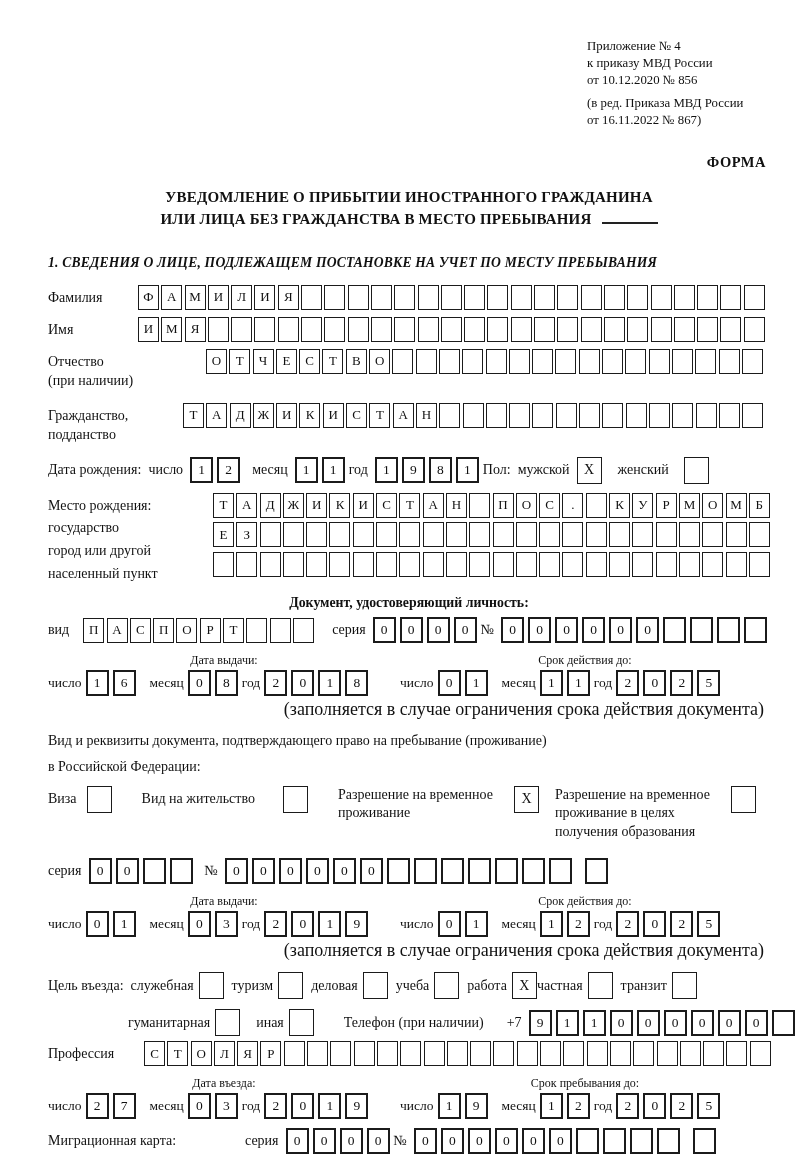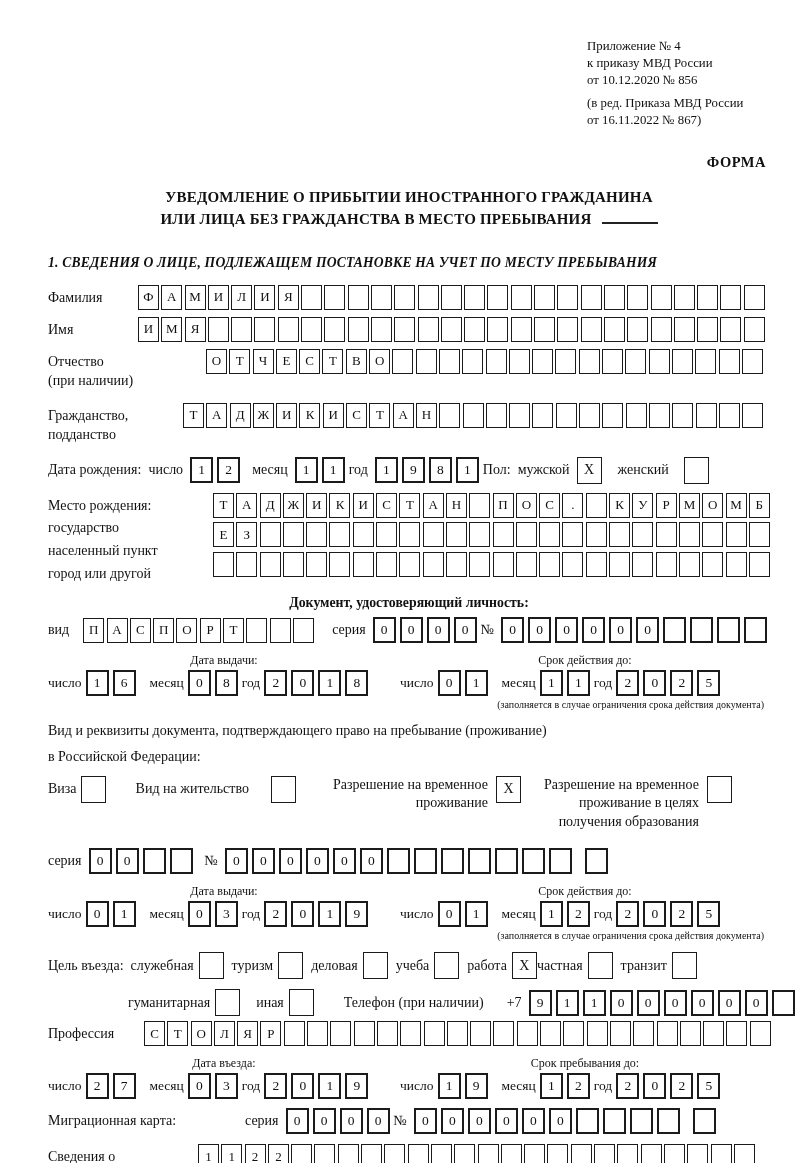--- a/index.html
+++ b/index.html
@@ -43,27 +43,27 @@
   .doc-heading { text-align:center; font-weight:bold; font-size:13.8px; margin-top:10px; }
 
   .dates-row { display:flex; margin-top:10px; }
   .date-half { display:flex; flex-direction:column; }
   .date-half.left { width:352px; }
   .date-half.right { flex:1; }
   .date-heading { text-align:center; font-size:12px; margin-bottom:2px; }
   .date-fields { display:flex; align-items:center; }
   .date-fields .dlabel { margin-right:4px; font-size:13.5px; white-space:nowrap; }
   .date-fields .sep { width:10px; flex:0 0 auto; }
-  .note-right { text-align:right; font-size:10px; margin-top:3px; padding-right:6px; }
+  .note-right { text-align:right; font-size:18px; margin-top:3px; padding-right:6px; }
 
   .para { margin-top:10px; line-height:1.55; }
   .opt-row { display:flex; align-items:flex-start; margin-top:8px; }
-  .opt { display:flex; align-items:flex-start; }
+  .opt { display:flex; align-items:flex-start;gap:6px; }
   .opt .olabel { line-height:1.35; }
-  .opt .olabel.c { text-align:right; }
+  .opt .olabel.c { text-align:left; }
   .opt .checkbox { margin-left:8px; }
   .opt-mid { padding-top:4px; }
 
   .purpose-item { display:flex; align-items:center; }
   .purpose-item .olabel { margin-right:5px; white-space:nowrap; }
 
   .bp-row { display:flex; margin-top:9px; }
   .bp-labels { flex:0 0 165px; line-height:1.62; padding-top:2px; }
   .rep-labels { flex:0 0 150px; line-height:1.62; padding-top:2px; }
 </style>
@@ -245,22 +245,22 @@
   <span class="gap-m"></span>
   <span class="lbl">женский</span>
   <span class="gap-s"></span>
   <span class="checkbox"></span>
 </div>
 
 <div class="bp-row">
   <div class="bp-labels">
     <div>Место рождения:</div>
     <div>государство</div>
+    <div>город или другой</div>
     <div>населенный пункт</div>
-    <div>город или другой</div>
   </div>
   <div class="cellrows">
     <div class="cells">
         <span class="cell">Т</span>
         <span class="cell">А</span>
         <span class="cell">Д</span>
         <span class="cell">Ж</span>
         <span class="cell">И</span>
         <span class="cell">К</span>
         <span class="cell">И</span>

